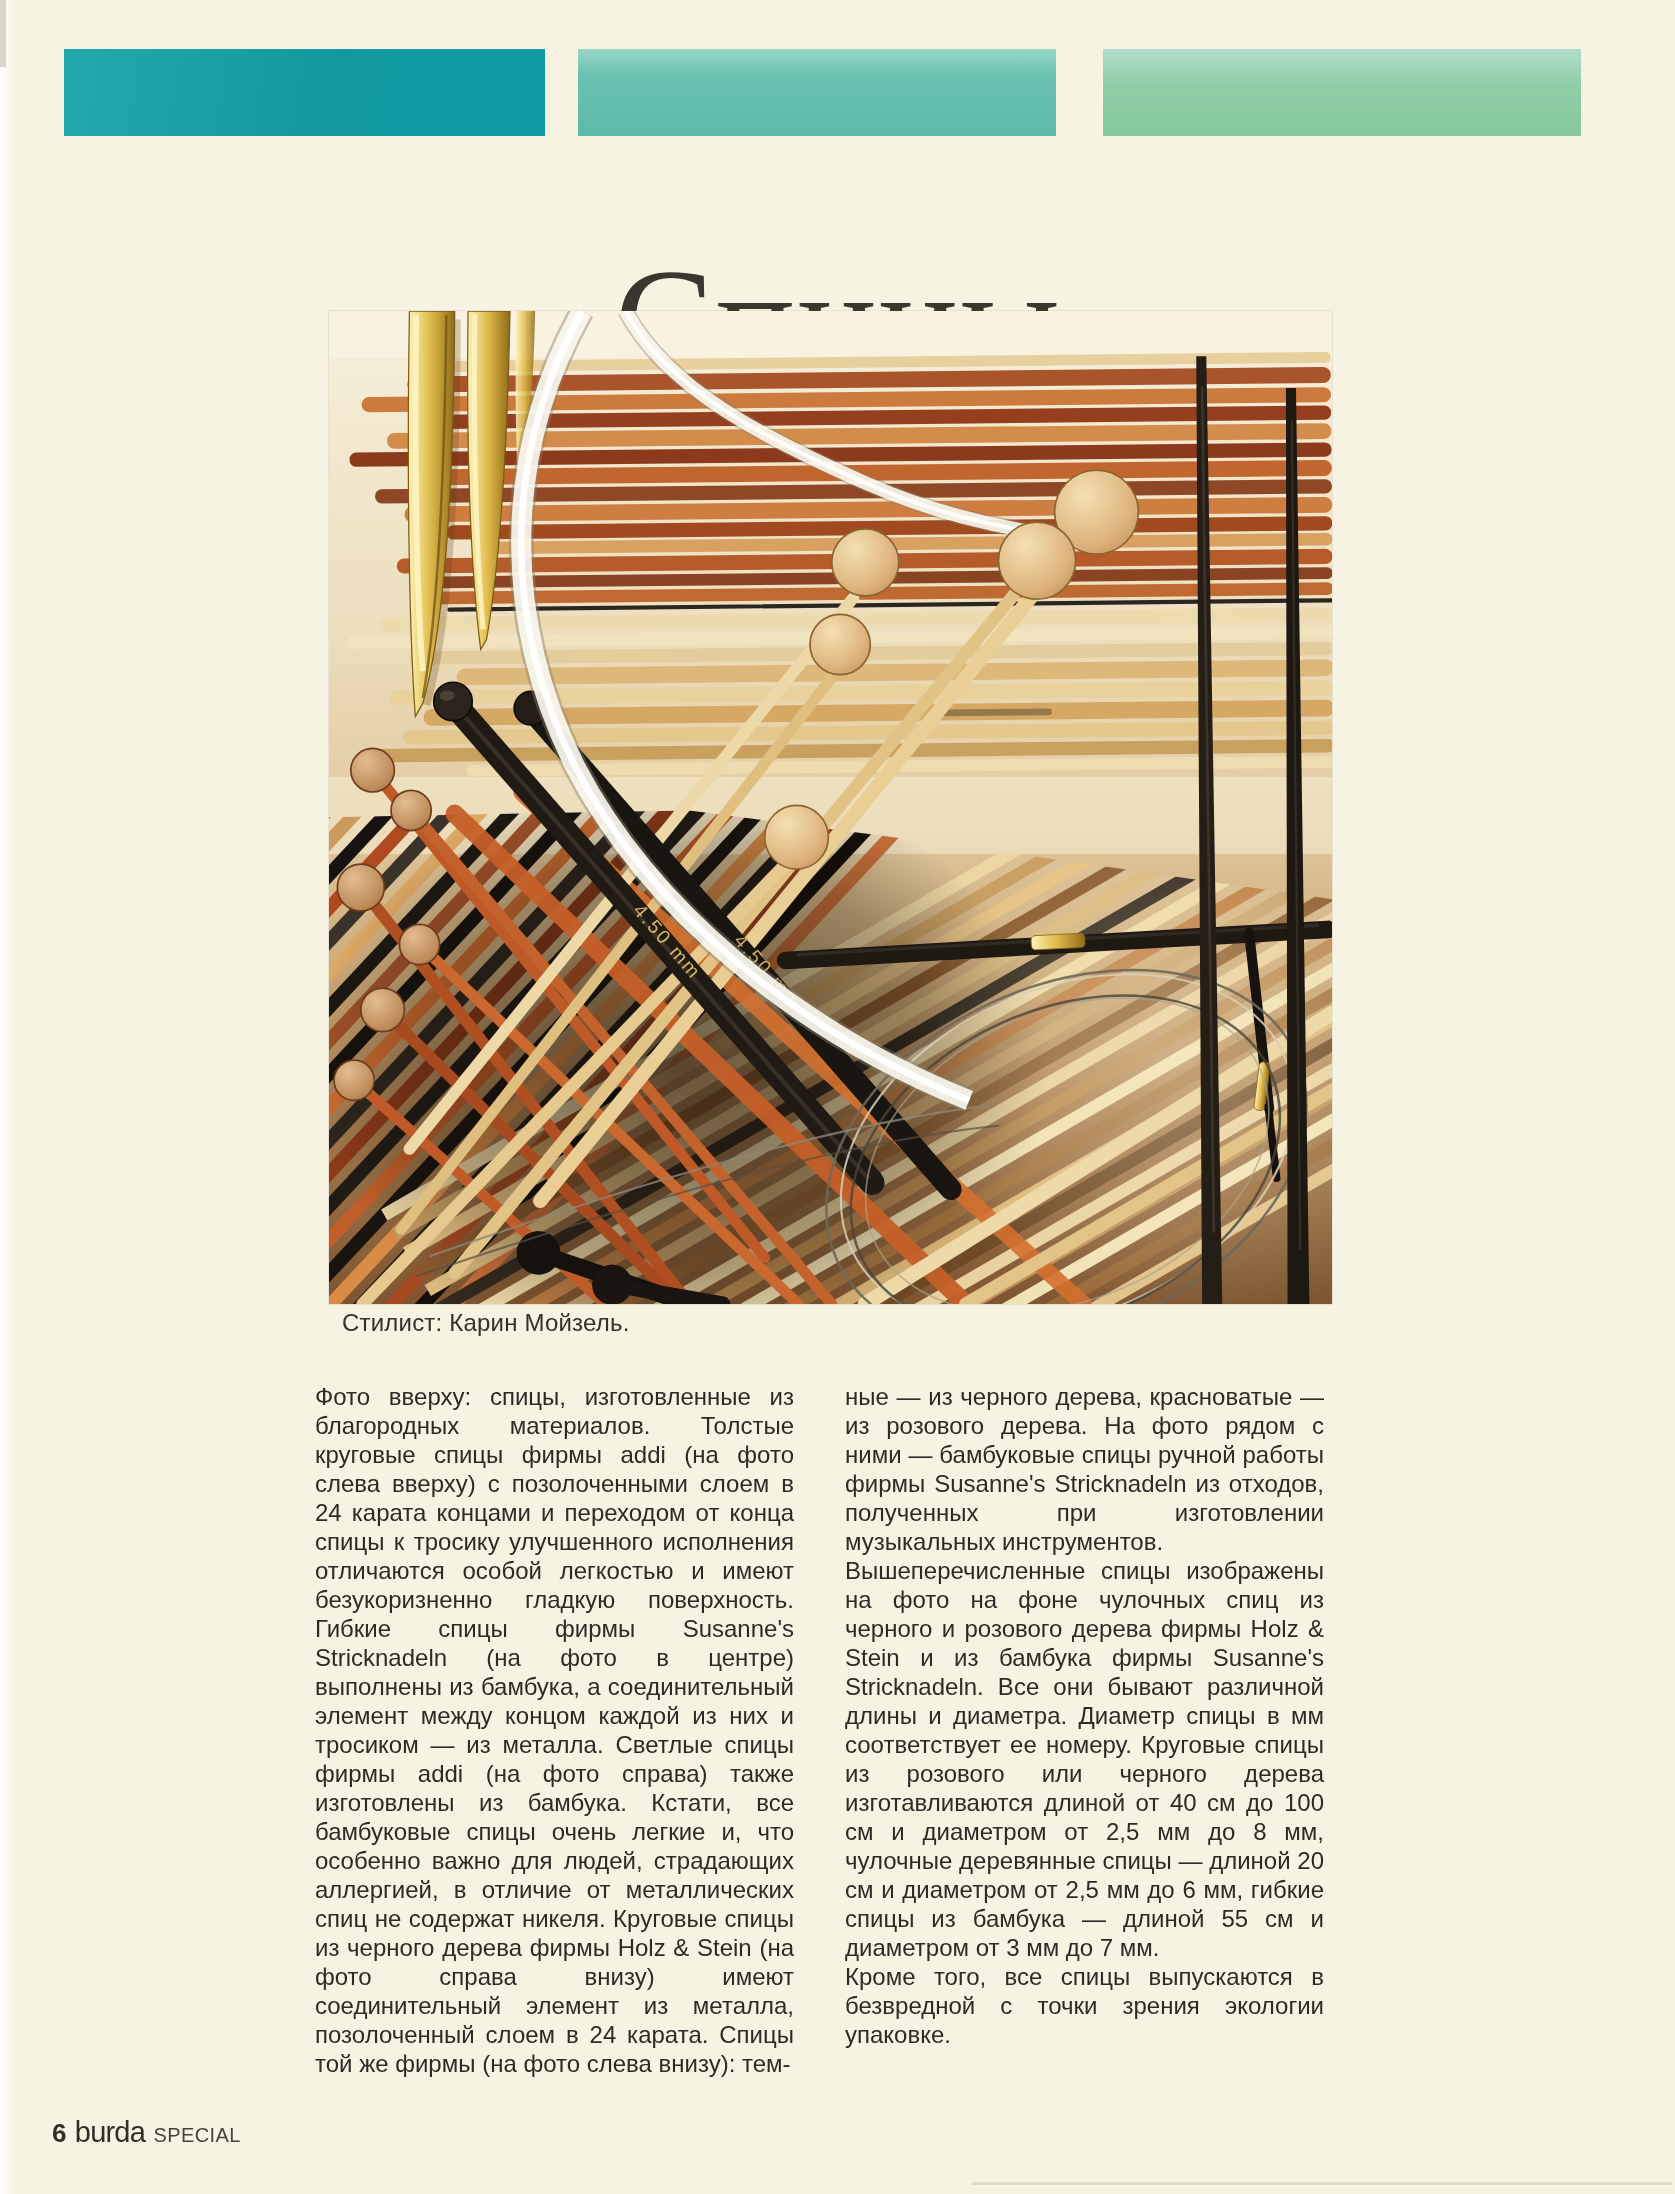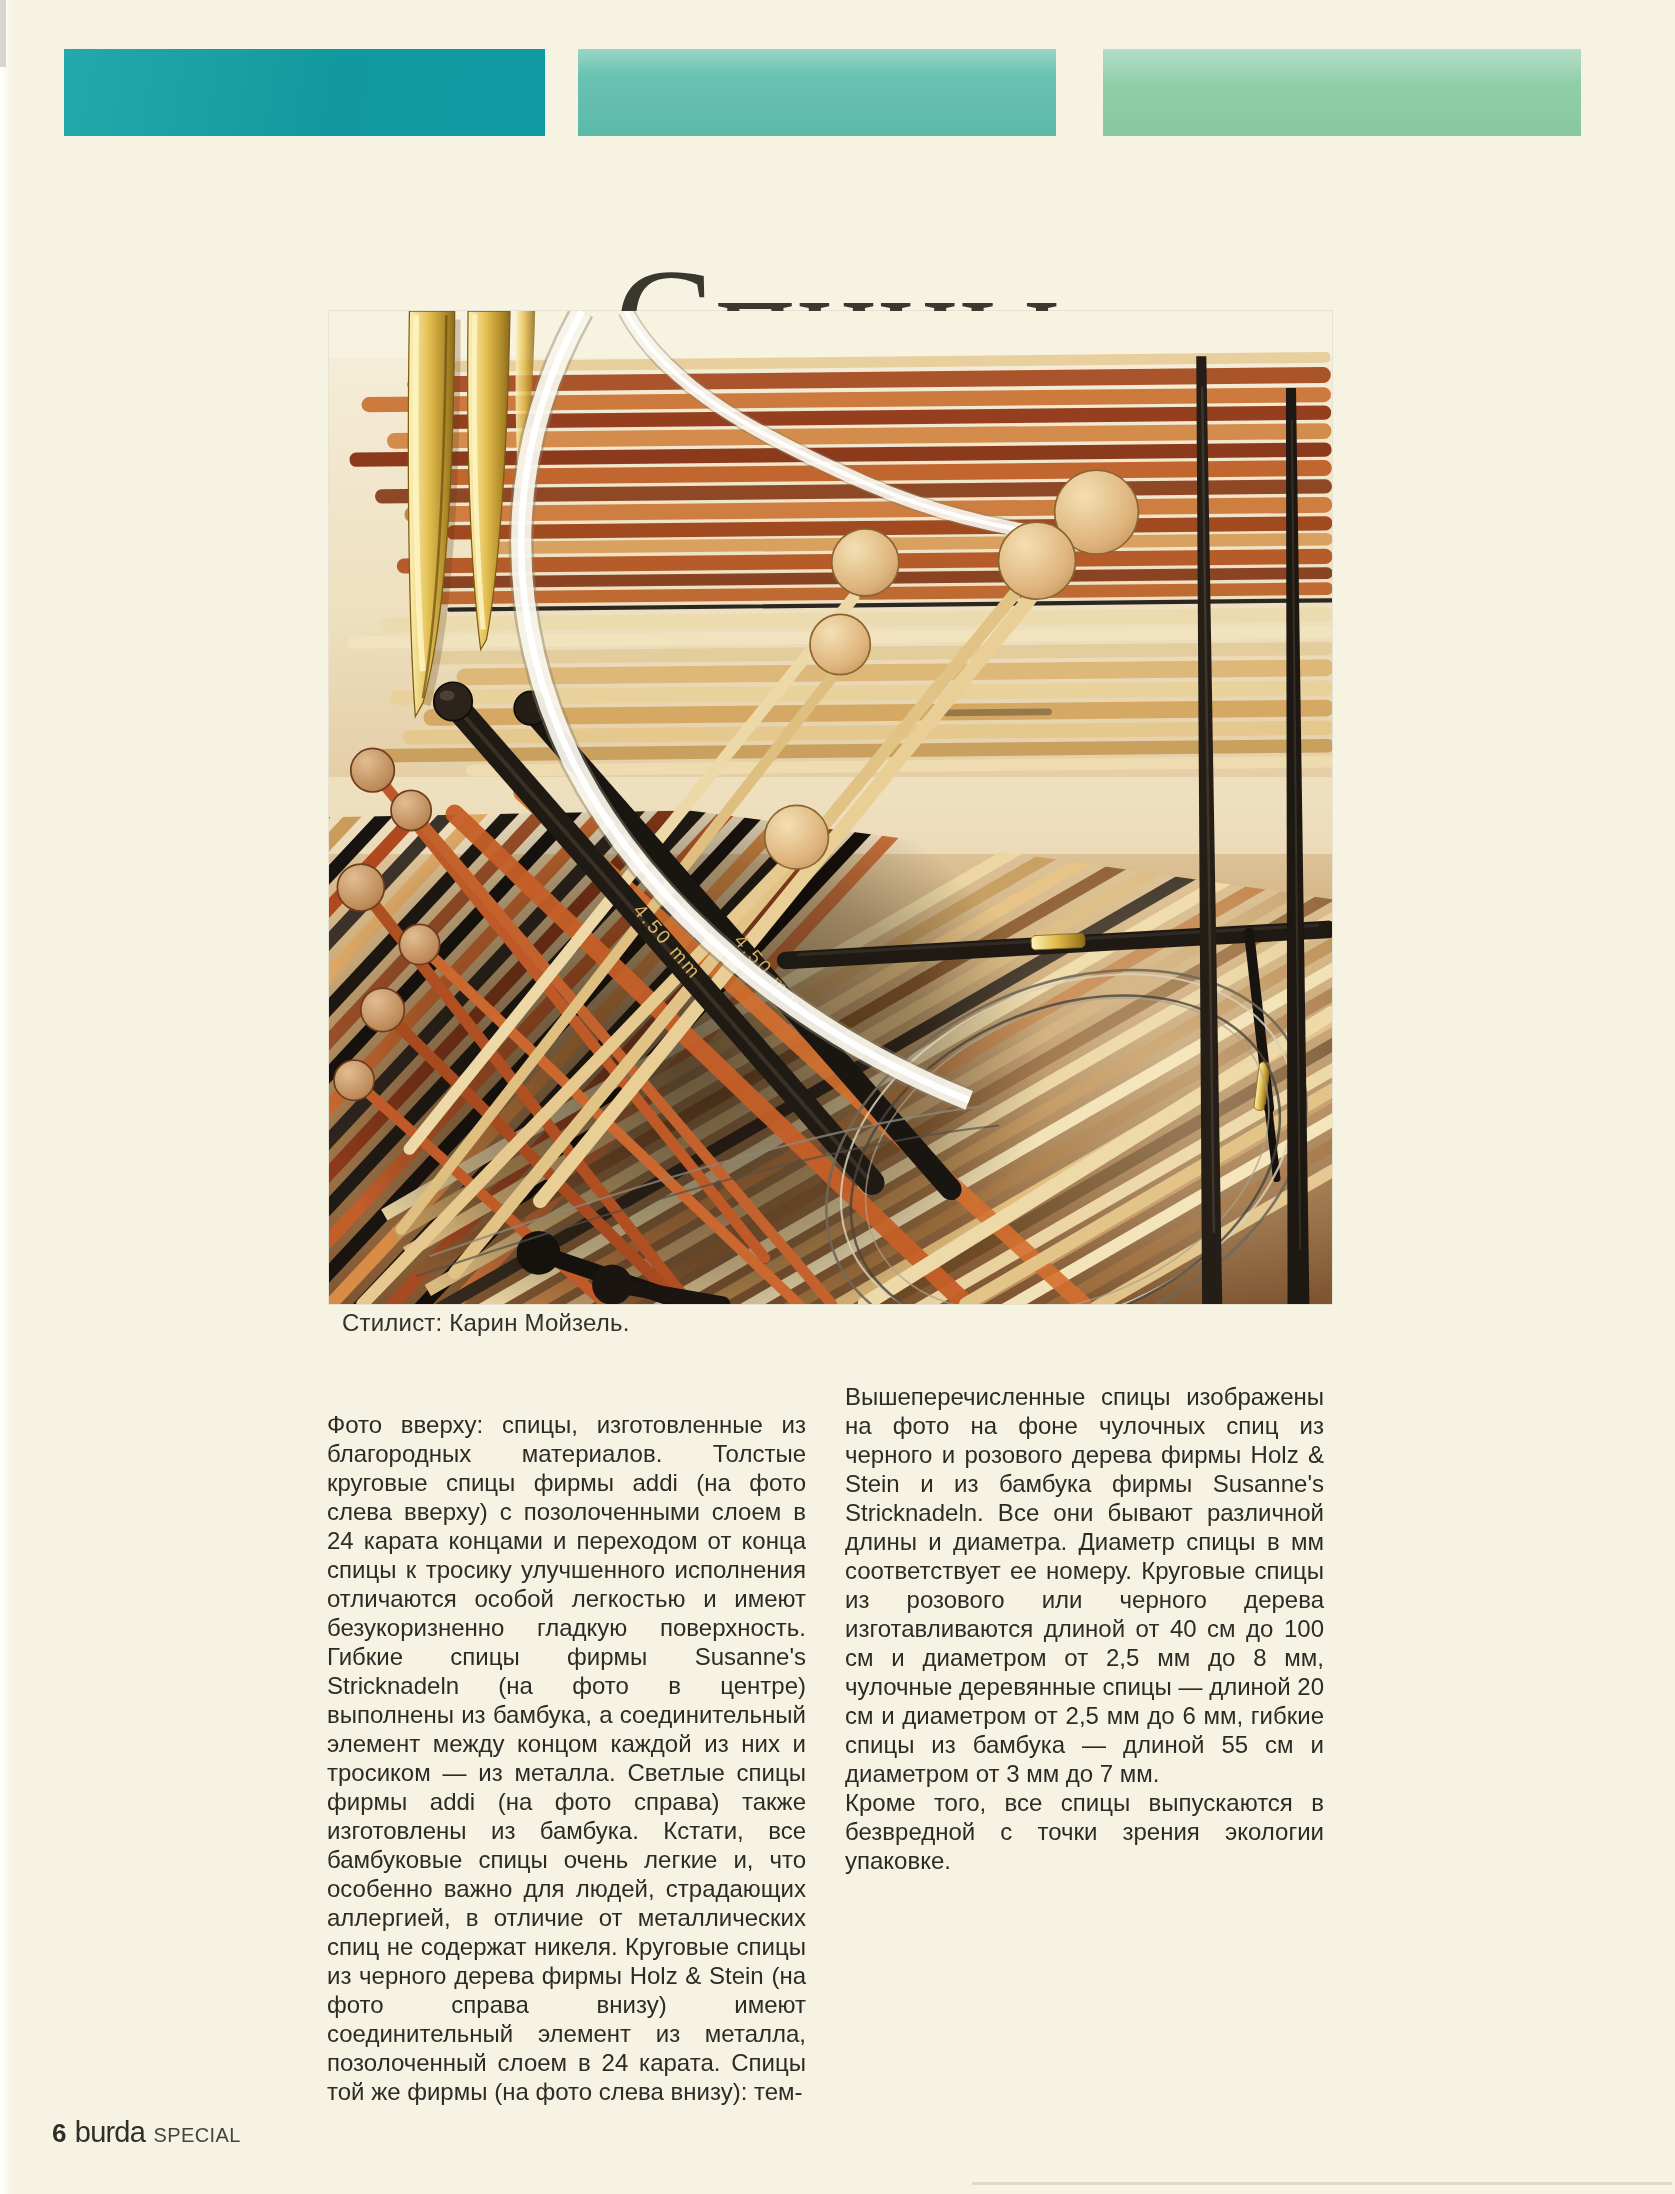--- a/index.html
+++ b/index.html
@@ -24,21 +24,21 @@
 
   .photo-wrap{position:absolute;left:329px;top:311px;width:1003px;height:993px;
     box-shadow:0 0 0 0.8px rgba(120,110,90,.15);}
   .photo-wrap svg{display:block;width:1003px;height:993px;}
 
   .caption{position:absolute;left:342px;top:1309px;font-size:24px;color:#33312b;letter-spacing:0.2px;}
 
   .columns{position:absolute;left:0;top:1382px;width:1676px;}
   .col{position:absolute;top:0;font-size:24px;line-height:29px;text-align:justify;color:#2d2b26;}
   .col p{margin:0;padding:0;}
-  .col-left{left:327px;width:479px;margin-top:28px;}
+  .col-left{left:315px;width:479px;}
   .col-right{left:845px;width:479px;}
 
   .footer{position:absolute;left:52px;top:2116px;display:flex;align-items:baseline;gap:8.4px;color:#2f2e29;}
   .footer .num{font-size:26px;font-weight:700;}
   .footer .brand{font-size:29px;font-weight:400;letter-spacing:-0.8px;}
   .footer .edition{font-size:20px;font-weight:400;letter-spacing:0.4px;color:#45443e;}
 </style>
 </head>
 <body>
 
@@ -280,20 +280,21 @@
 </svg>
 </div>
 
 <div class="caption">Стилист: Карин Мойзель.</div>
 
 <div class="columns">
   <div class="col col-left">
     <p>Фото вверху: спицы, изготовленные из благородных материалов. Толстые круговые спицы фирмы addi (на фото слева вверху) с позолоченными слоем в 24 карата концами и переходом от конца спицы к тросику улучшенного исполнения отличаются особой легкостью и имеют безукоризненно гладкую поверхность. Гибкие спицы фирмы Susanne's Stricknadeln (на фото в центре) выполнены из бамбука, а соединительный элемент между концом каждой из них и тросиком — из металла. Светлые спицы фирмы addi (на фото справа) также изготовлены из бамбука. Кстати, все бамбуковые спицы очень легкие и, что особенно важно для людей, страдающих аллергией, в отличие от металлических спиц не содержат никеля. Круговые спицы из черного дерева фирмы Holz &amp; Stein (на фото справа внизу) имеют соединительный элемент из металла, позолоченный слоем в 24 карата. Спицы той же фирмы (на фото слева внизу): тем-</p>
   </div>
   <div class="col col-right">
+    <p>ные — из черного дерева, красноватые — из розового дерева. На фото рядом с ними — бамбуковые спицы ручной работы фирмы Susanne's Stricknadeln из отходов, полученных при изготовлении музыкальных инструментов.</p>
     <p>Вышеперечисленные спицы изображены на фото на фоне чулочных спиц из черного и розового дерева фирмы Holz &amp; Stein и из бамбука фирмы Susanne's Stricknadeln. Все они бывают различной длины и диаметра. Диаметр спицы в мм соответствует ее номеру. Круговые спицы из розового или черного дерева изготавливаются длиной от 40 см до 100 см и диаметром от 2,5 мм до 8 мм, чулочные деревянные спицы — длиной 20 см и диаметром от 2,5 мм до 6 мм, гибкие спицы из бамбука — длиной 55 см и диаметром от 3 мм до 7 мм.</p>
     <p>Кроме того, все спицы выпускаются в безвредной с точки зрения экологии упаковке.</p>
   </div>
 </div>
 
 <div class="footer">
   <span class="num">6</span>
   <span class="brand">burda</span>
   <span class="edition">SPECIAL</span>
 </div>

